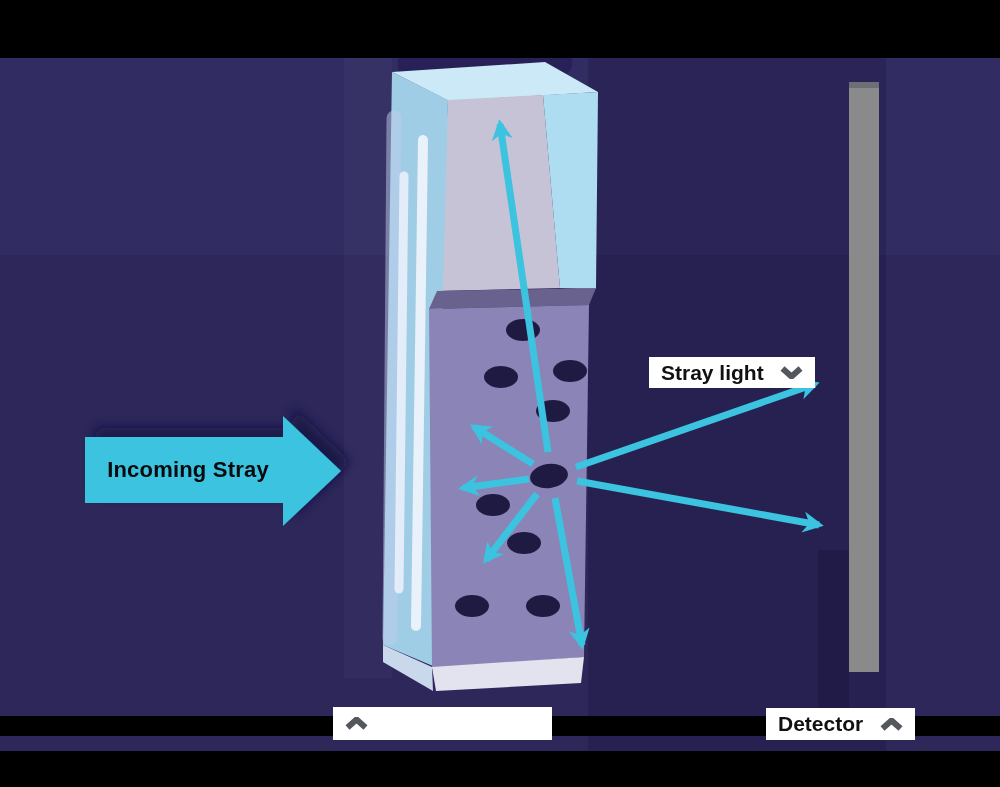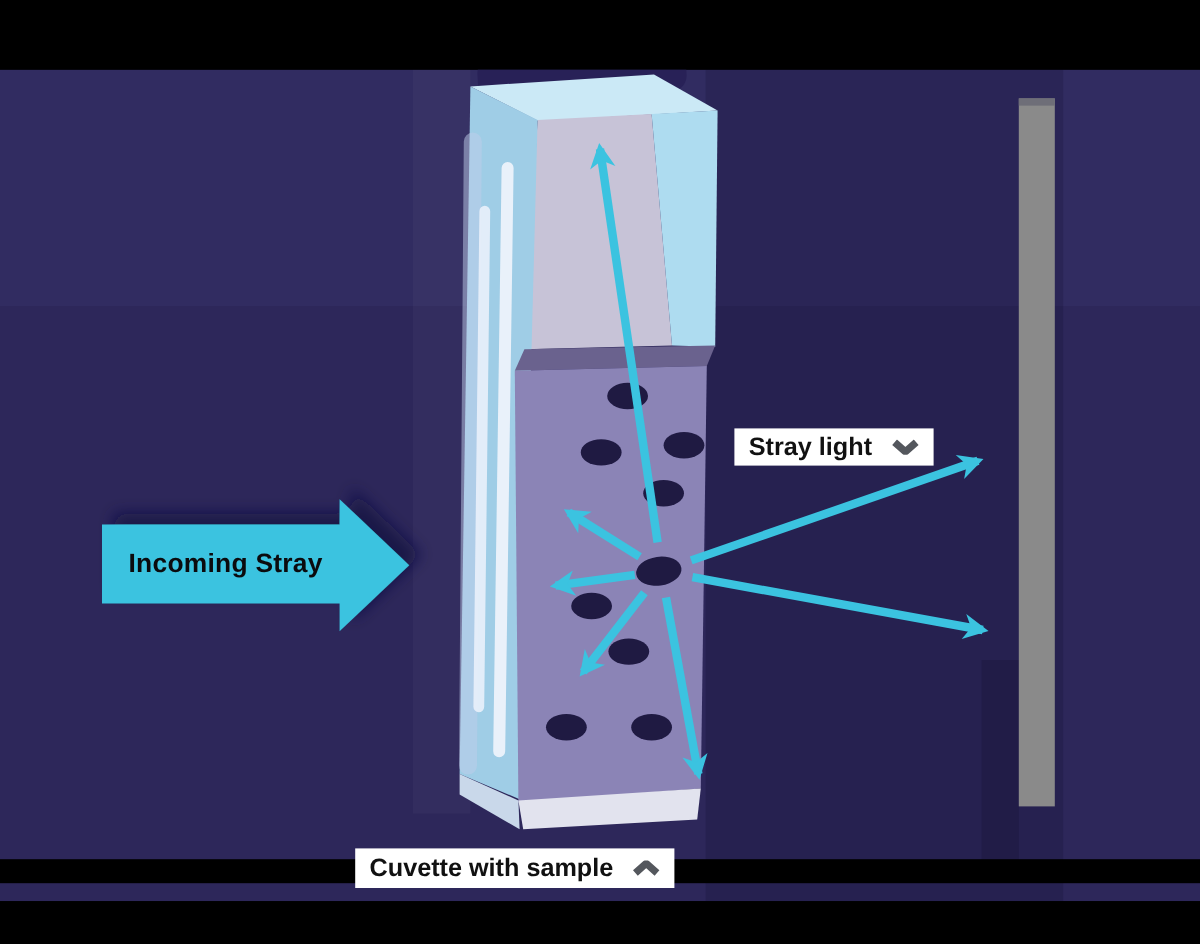--- a/index.html
+++ b/index.html
@@ -25,20 +25,21 @@
     display:flex;align-items:center;justify-content:space-between;
     gap:16px;
     background:var(--label_bg,#fff);
     color:var(--label_text,#111);
     font-size:21px;font-weight:bold;
     padding:0 12px;
     white-space:nowrap;
     box-sizing:border-box;
     cursor:pointer;
     border:none;
+    margin-left:37px;
   }
   .label-box .chev{display:block;flex:0 0 auto;}
   .box-stray   {left:612px;top:357px;height:31px;min-width:153px;}
   .box-cuvette {left:296px;top:707px;height:33px;min-width:219px;}
   .box-detector{left:729px;top:708px;height:32px;min-width:149px;}
 </style>
 </head>
 <body>
 
 <div class="stage">
@@ -111,20 +112,25 @@
   <div class="incoming-label">Incoming Stray</div>
 
   <div class="label-box box-stray">
     <span>Stray light</span>
     <svg class="chev" width="23" height="13" viewBox="0 0 23 13">
       <polyline points="2.5,2.5 11.5,10.5 20.5,2.5" fill="none" style="stroke:var(--chevron)" stroke-width="6"></polyline>
     </svg>
   </div>
 
   <div class="label-box box-cuvette">
-    <span>Cuvette with sample</span>
     <svg class="chev" width="23" height="13" viewBox="0 0 23 13">
       <polyline points="2.5,10.5 11.5,2.5 20.5,10.5" fill="none" style="stroke:var(--chevron)" stroke-width="6"></polyline>
     </svg>
   </div>
 
+  <div class="label-box box-detector">
+    <span>Detector</span>
+    <svg class="chev" width="23" height="13" viewBox="0 0 23 13">
+      <polyline points="2.5,10.5 11.5,2.5 20.5,10.5" fill="none" style="stroke:var(--chevron)" stroke-width="6"></polyline>
+    </svg>
+  </div>
 
 </div>
 
 </body></html>

